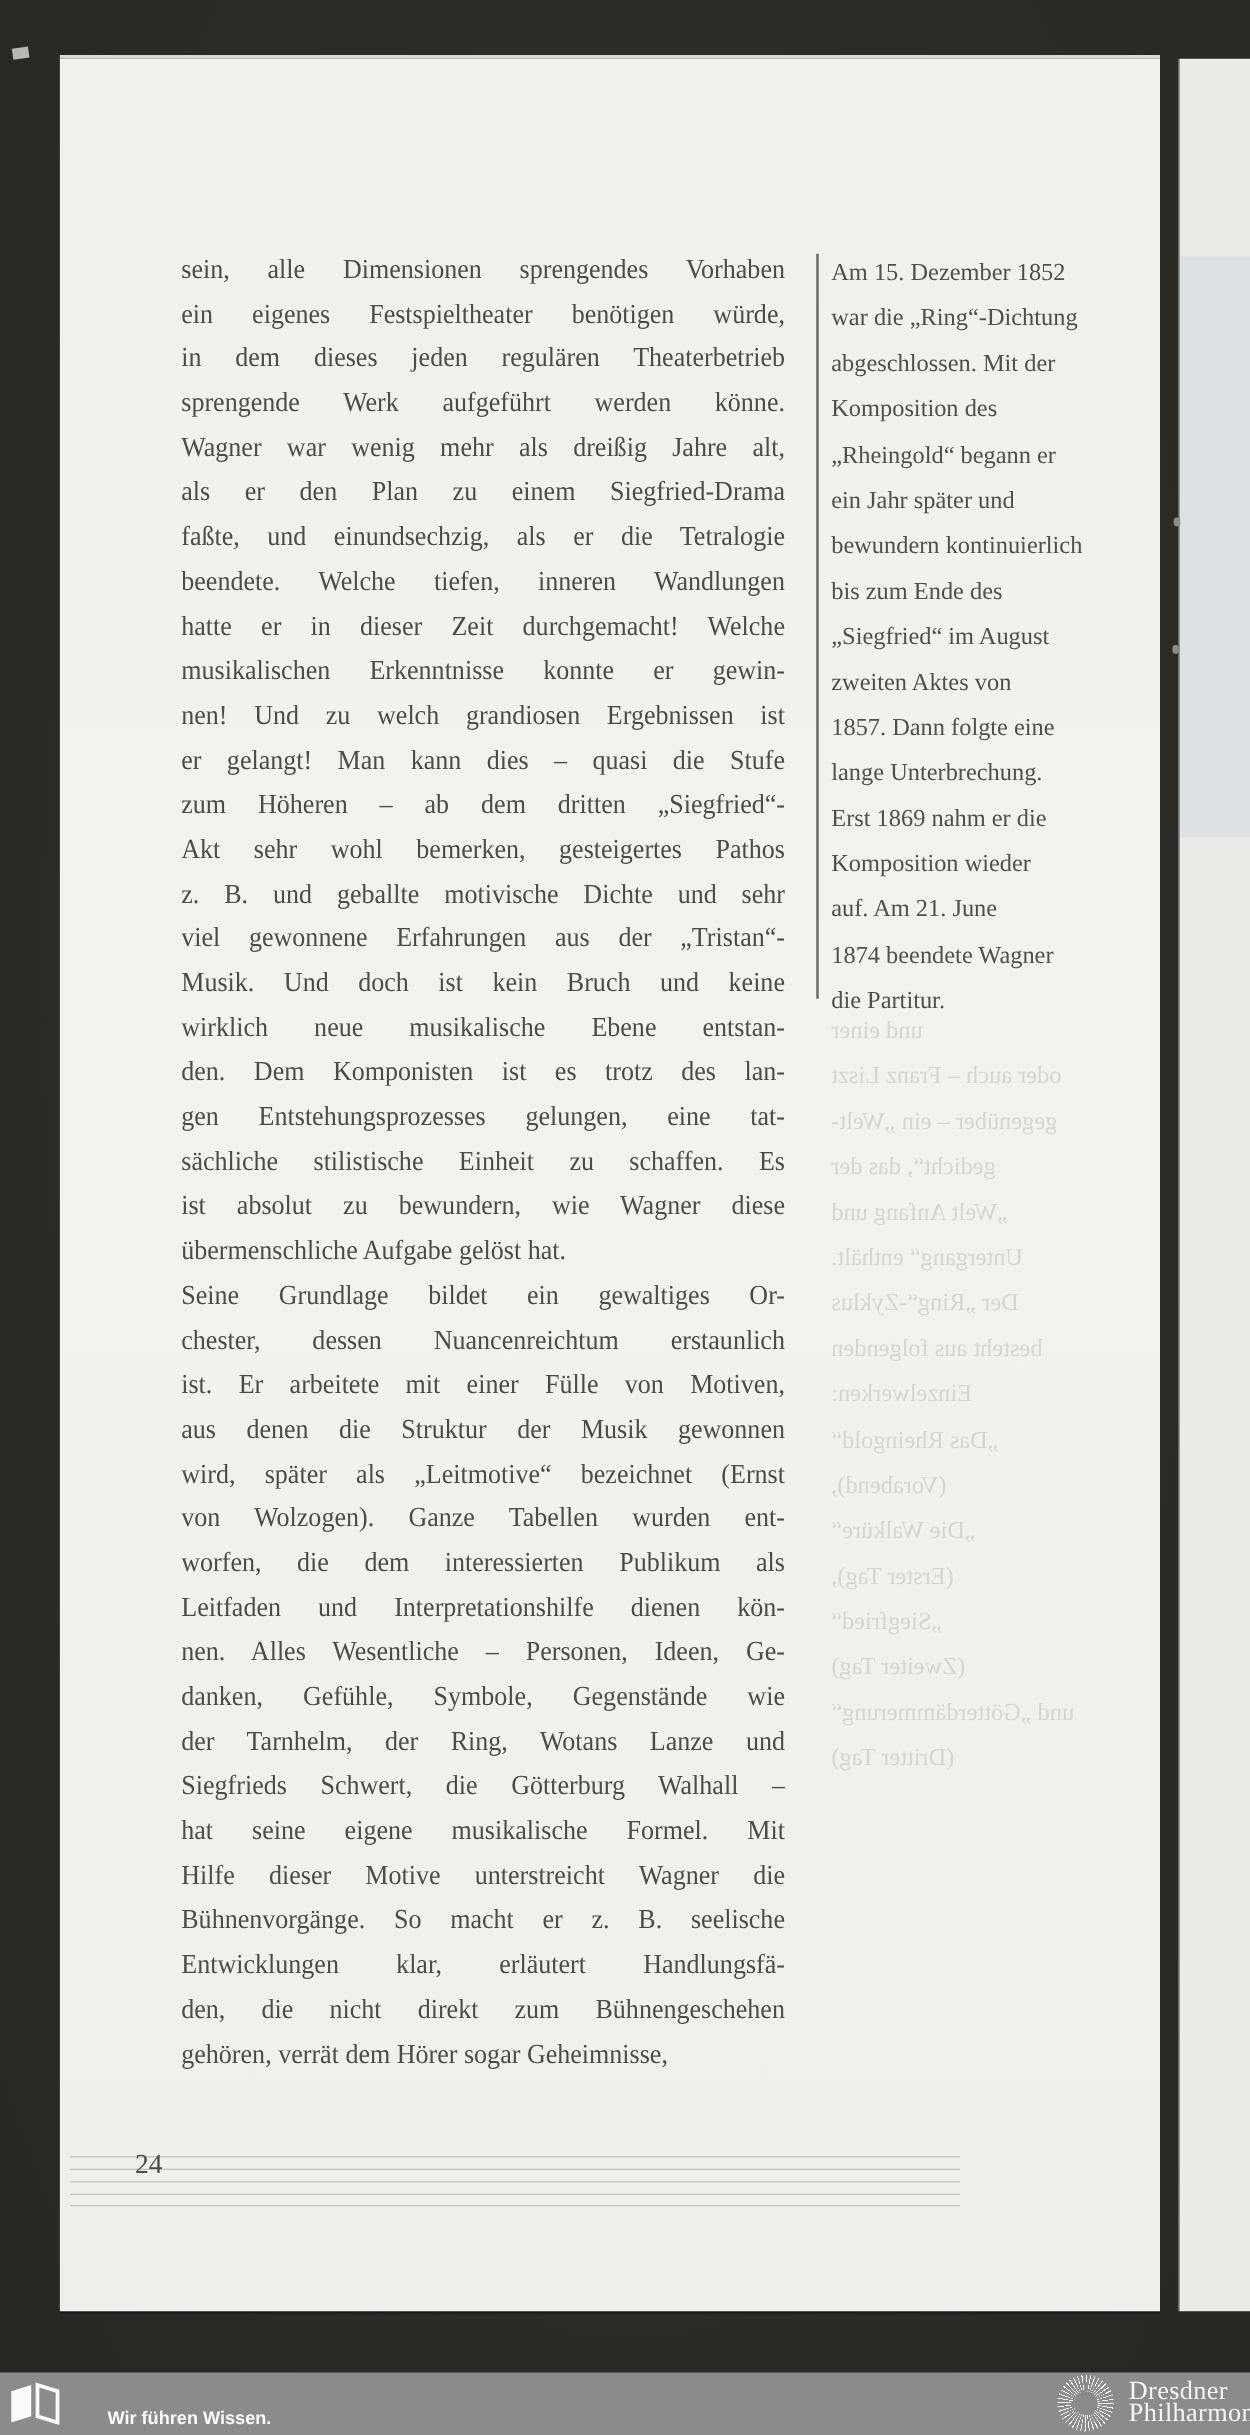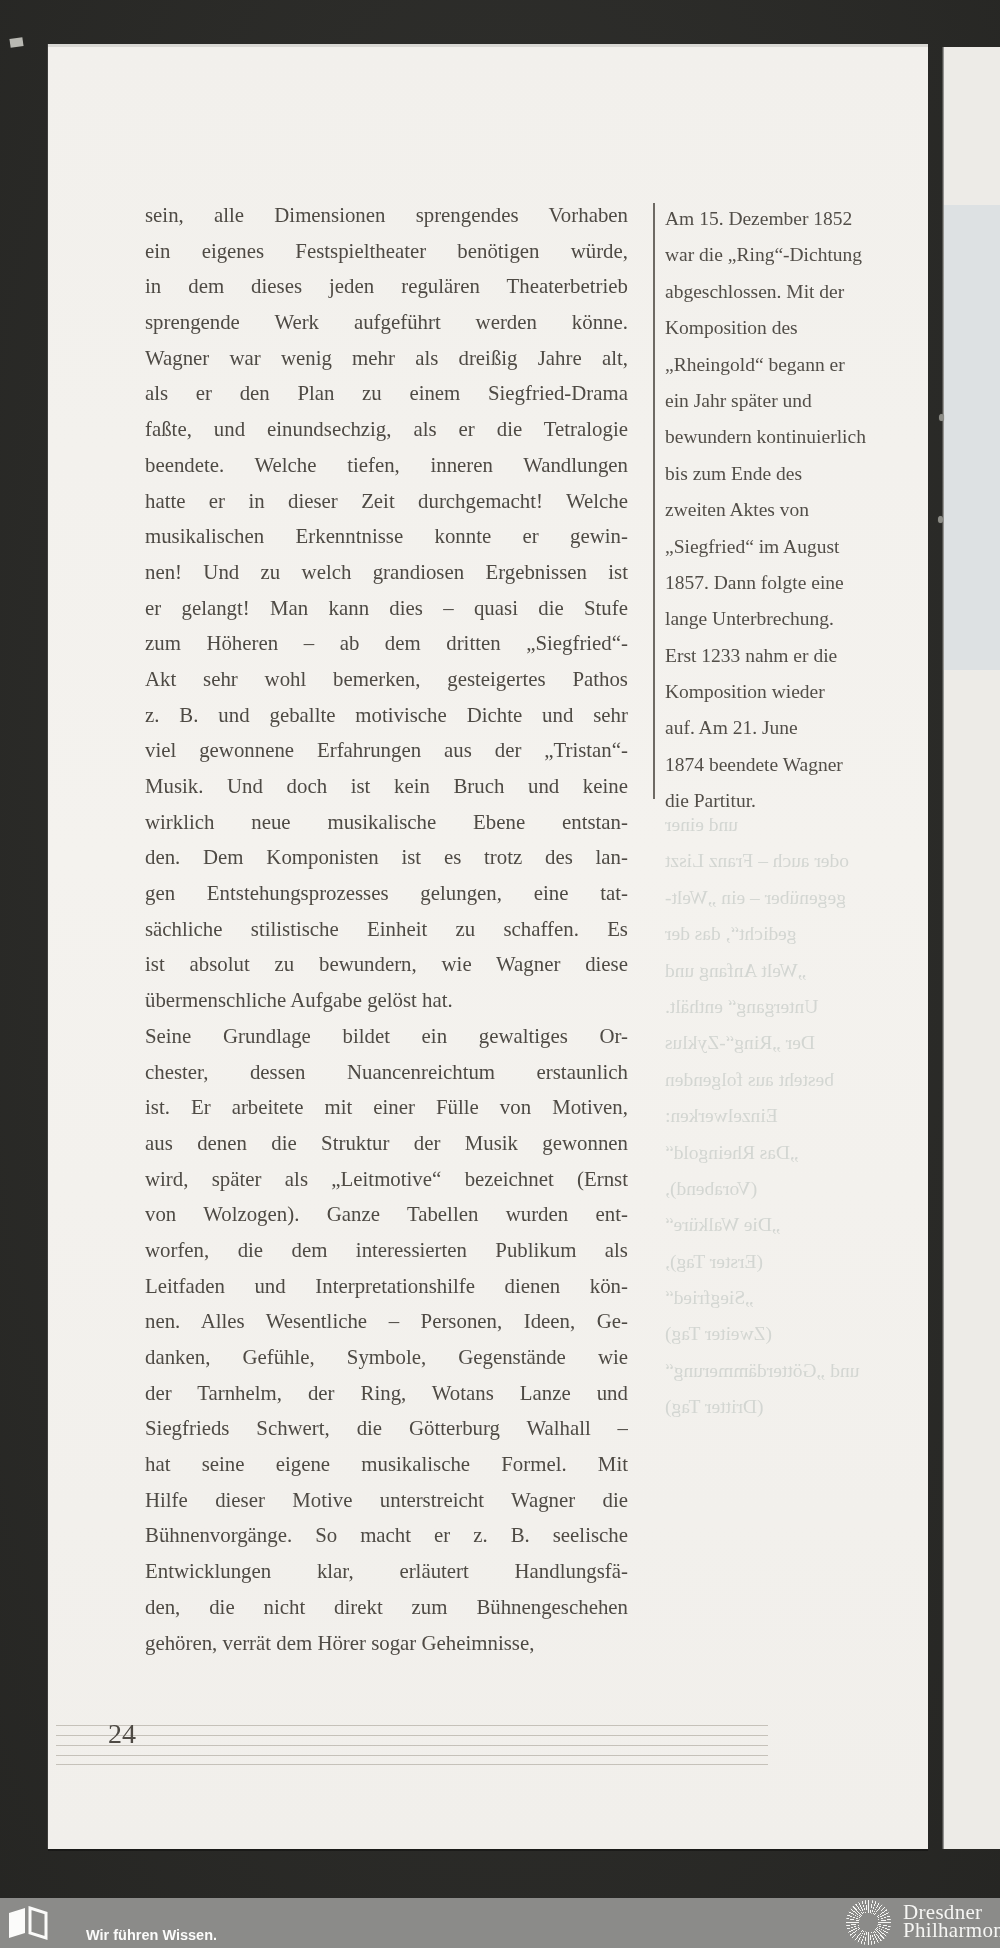--- a/index.html
+++ b/index.html
@@ -39,21 +39,21 @@
   .ghost {
     position:absolute; left:617px; top:760px; width:240px;
     font-size:19.5px; line-height:36.4px; color:#d3d6d2;
     filter:blur(0.4px);
   }
   .gline { height:36.4px; overflow:hidden; transform:scaleX(-1); text-align:right; }
 
   .staff { position:absolute; left:8px; width:712px; height:1px; background:rgba(125,118,106,0.38); }
   .staff.s1{top:1678px} .staff.s2{top:1688px} .staff.s3{top:1698px} .staff.s4{top:1708px} .staff.s5{top:1717px}
 
-  .pagenum { position:absolute; left:60px; top:1671px; font-size:28px; color:#4e4a44; z-index:2; }
+  .pagenum { position:absolute; left:60px; top:1671px; font-size:22px; color:#4e4a44; z-index:2; }
 
   .rightstrip { position:absolute; left:896px; top:0; width:56px; height:100%; background:#edebe7; }
   .band { position:absolute; left:896px; top:158px; width:56px; height:465px; background:#dde1e3; }
   .fold { position:absolute; left:894px; top:0; width:2px; height:100%;
           background:linear-gradient(90deg, rgba(90,85,75,0.18), rgba(255,255,255,0.65)); }
   .staple { position:absolute; width:5px; height:7px; border-radius:50%; background:#8e8e88; box-shadow:0 0 1px #6d6d68; }
   .staple.t1{ left:891px; top:367px; } .staple.t2{ left:890px; top:469px; }
 
   
   .footer { position:absolute; left:0; top:1898px; width:1000px; height:50px; background:#8b8b89; }
@@ -122,25 +122,25 @@
 
   <div class="sidebar">
       <div class="sline">Am 15. Dezember 1852</div>
       <div class="sline">war die „Ring“-Dichtung</div>
       <div class="sline">abgeschlossen. Mit der</div>
       <div class="sline">Komposition des</div>
       <div class="sline">„Rheingold“ begann er</div>
       <div class="sline">ein Jahr später und</div>
       <div class="sline">bewundern kontinuierlich</div>
       <div class="sline">bis zum Ende des</div>
+      <div class="sline">„Siegfried“ im August</div>
       <div class="sline">zweiten Aktes von</div>
-      <div class="sline">„Siegfried“ im August</div>
       <div class="sline">1857. Dann folgte eine</div>
       <div class="sline">lange Unterbrechung.</div>
-      <div class="sline">Erst 1233 nahm er die</div>
+      <div class="sline">Erst 1869 nahm er die</div>
       <div class="sline">Komposition wieder</div>
       <div class="sline">auf. Am 21. June</div>
       <div class="sline">1874 beendete Wagner</div>
       <div class="sline">die Partitur.</div>
     </div>
 
   <div class="ghost">
       <div class="gline">und einer</div>
       <div class="gline">oder auch – Franz Liszt</div>
       <div class="gline">gegenüber – ein „Welt-</div>

